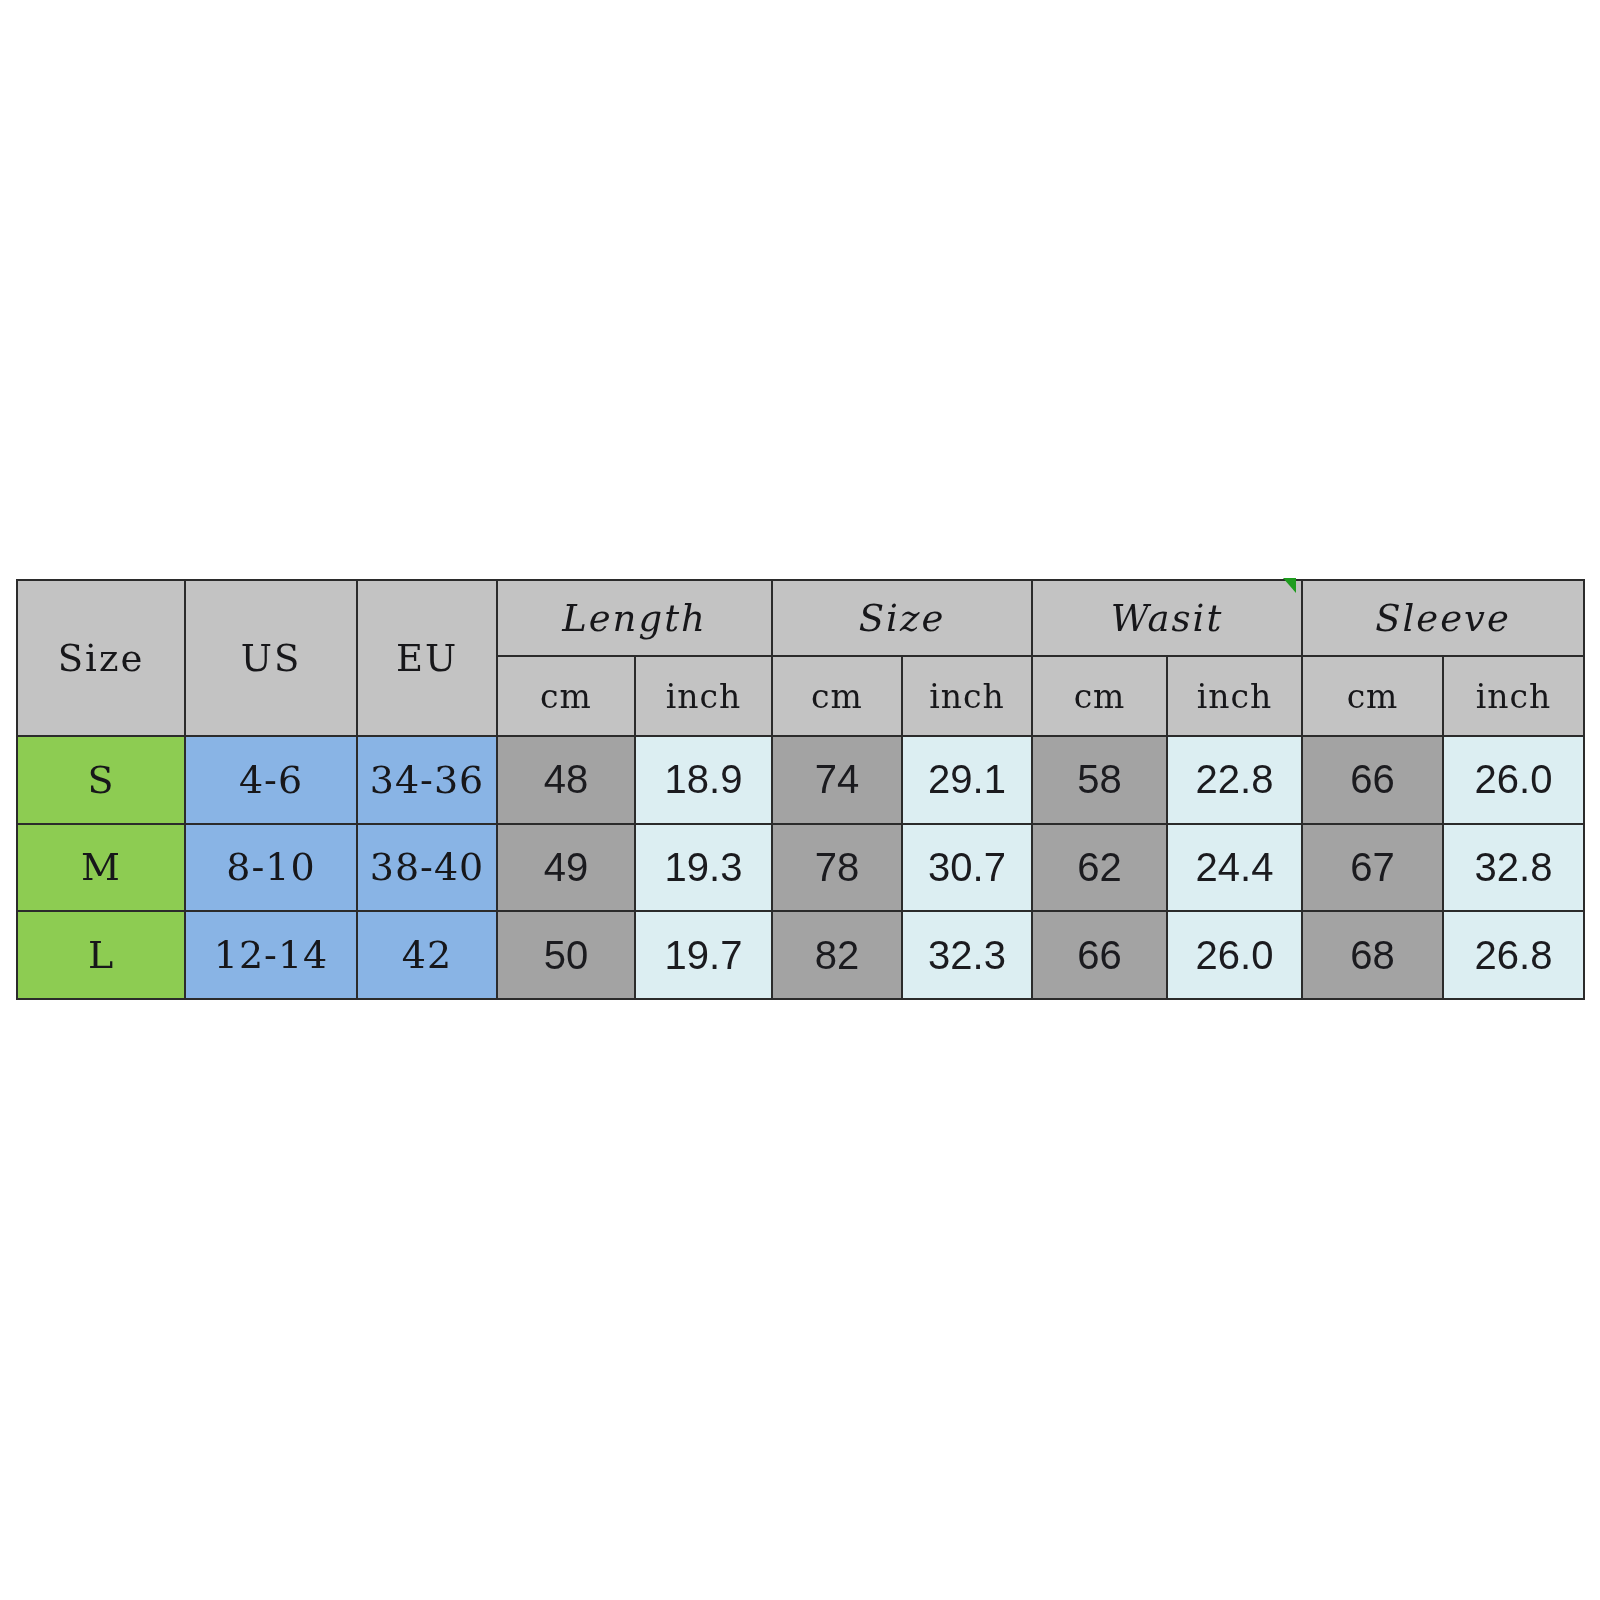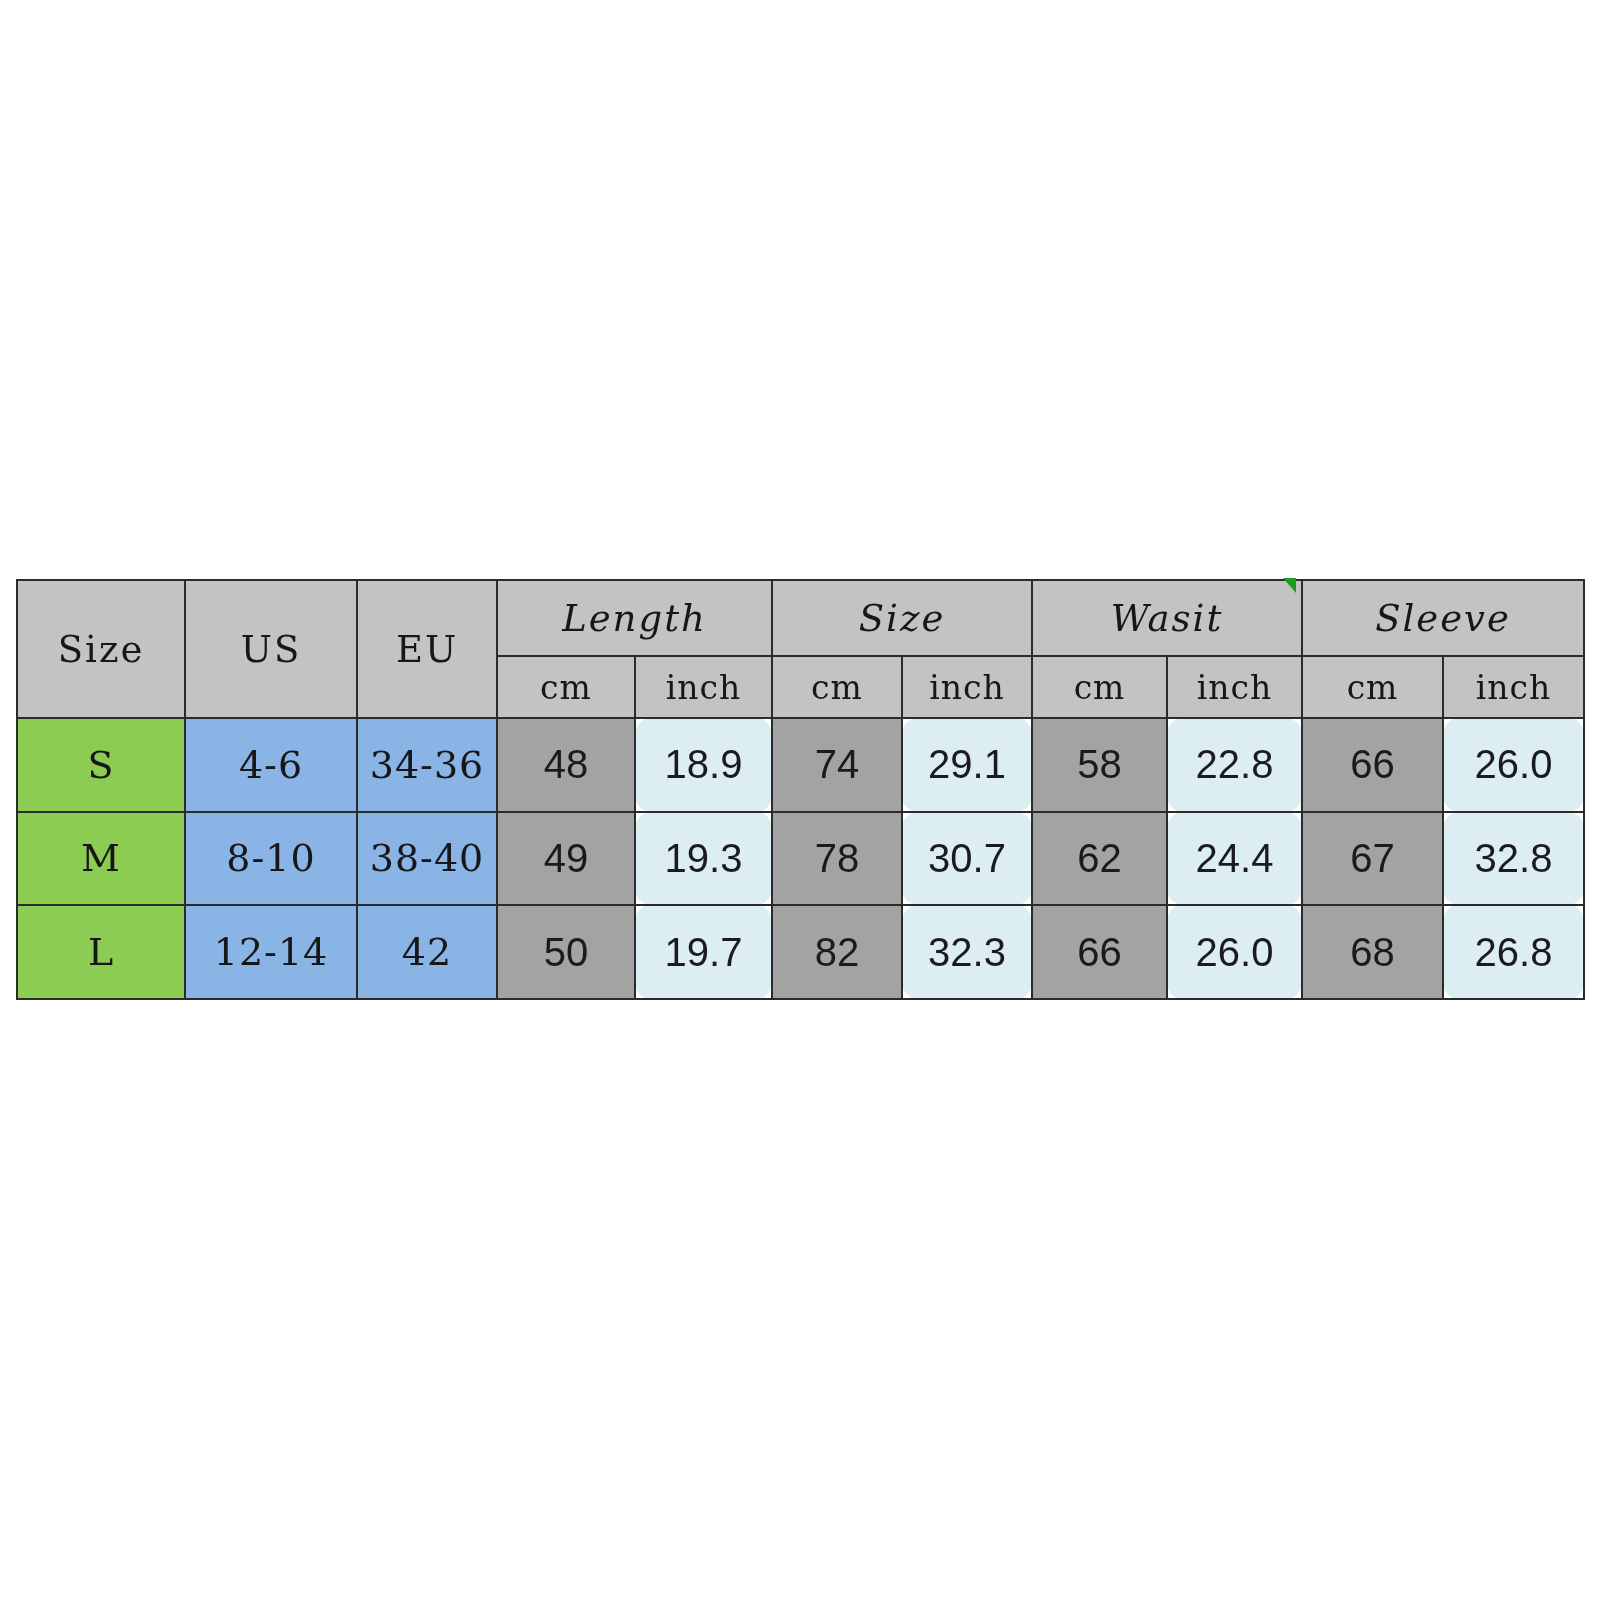--- a/index.html
+++ b/index.html
@@ -51,21 +51,21 @@
     height: 76px;
     font-style: italic;
   }
   .hdr-stack {
     font-size: 37px;
     letter-spacing: 2px;
   }
   .hdr-unit {
     font-size: 33px;
     letter-spacing: 1px;
-    height: 62px;
+    height: 80px;
   }
 
   
   .row-cell {
     height: 87px;
   }
   .c-size {
     background: #8dcc52;
     color: #17171a;
     font-family: "DejaVu Serif", "Liberation Serif", serif;
@@ -83,21 +83,20 @@
     background: #a3a3a3;
     color: #1b1b1f;
     font-family: "Liberation Sans", sans-serif;
     font-size: 40px;
   }
   .c-inch {
     background: #dceef2;
     color: #1b1b1f;
     font-family: "Liberation Sans", sans-serif;
     font-size: 40px;
-    border-radius: 16px;
   }
 
   
   #green-artifact {
     position: absolute;
     left: 1283px;
     top: 578px;
     width: 0;
     height: 0;
     border-left: 13px solid transparent;

